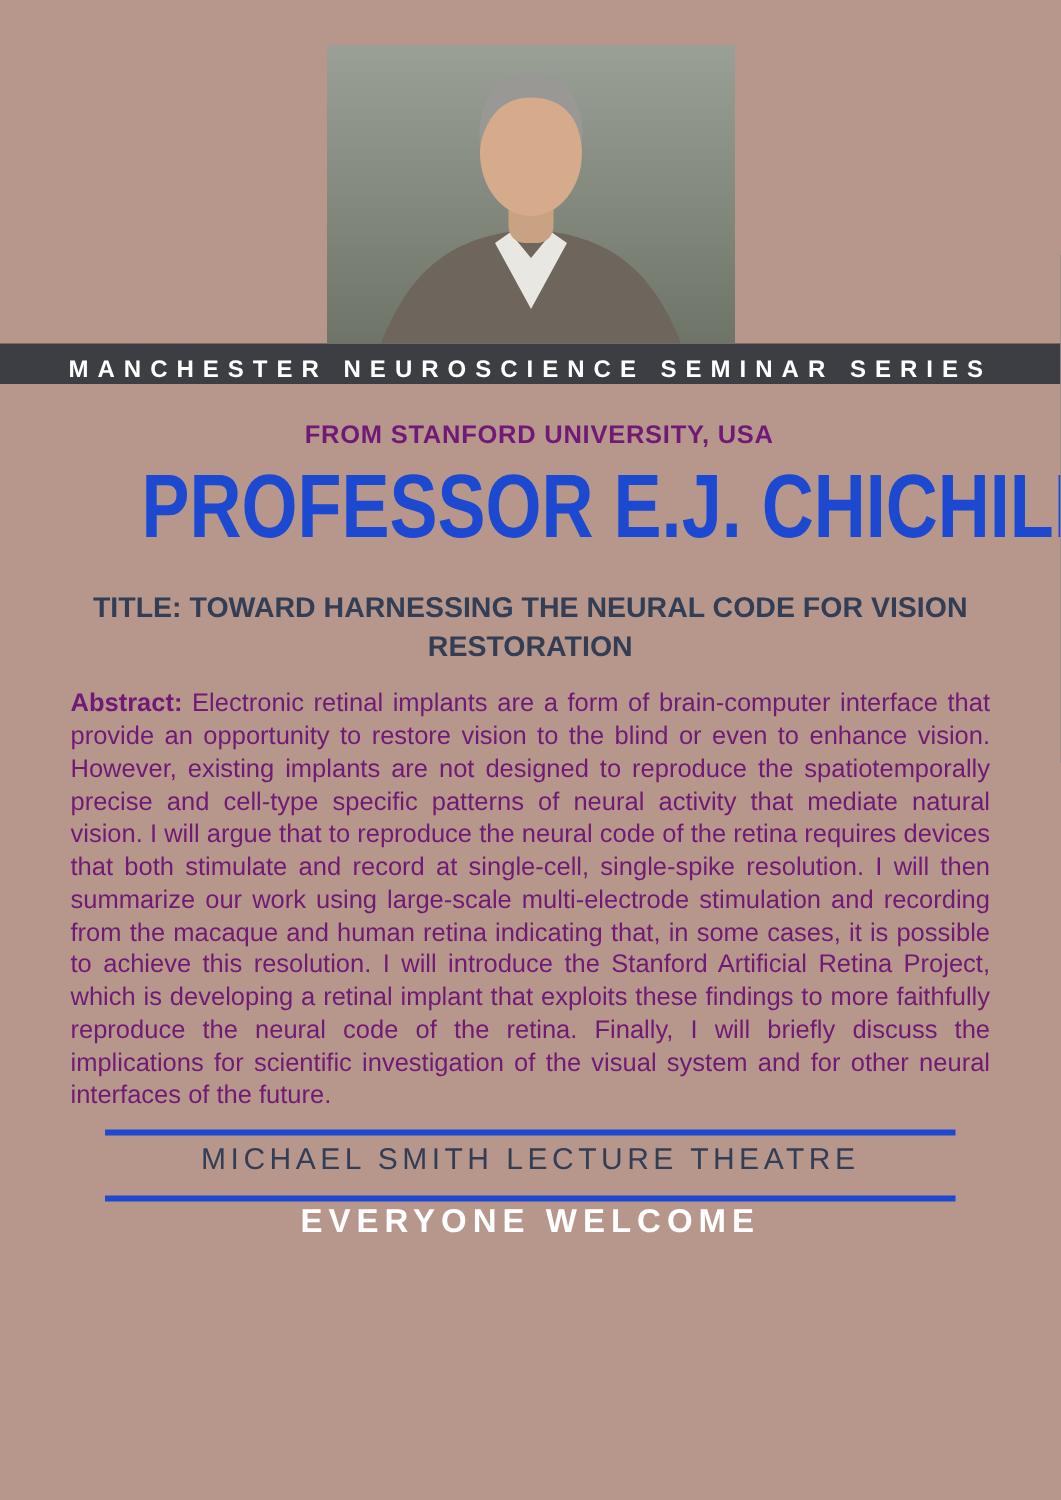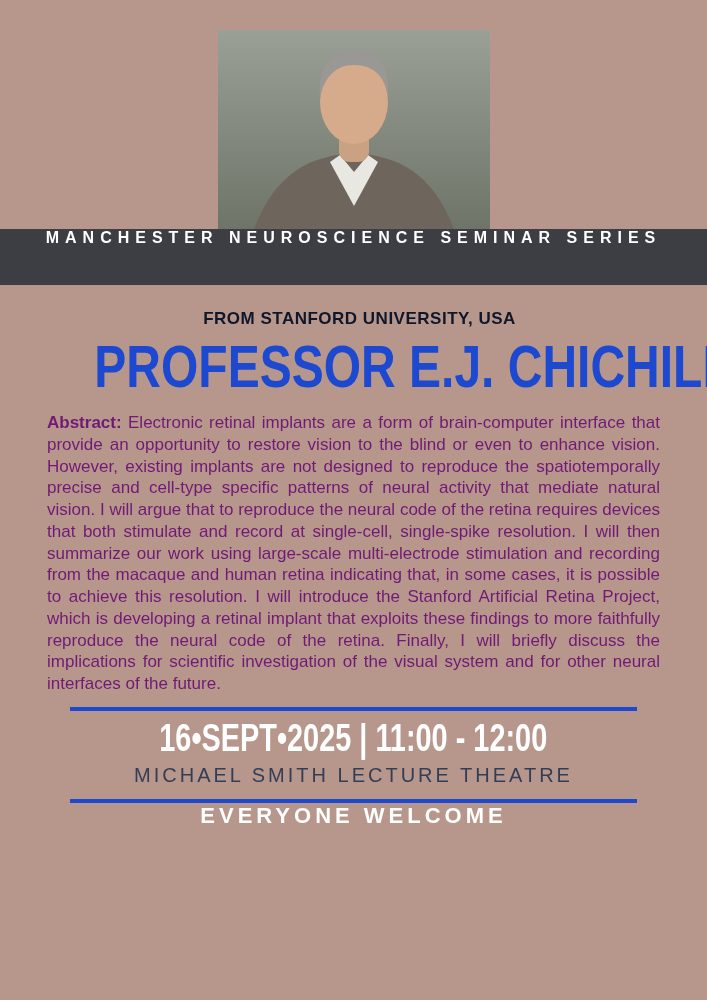--- a/index.html
+++ b/index.html
@@ -14,38 +14,38 @@
     overflow: hidden;
   }
   .photo-wrap {
     width: 272px;
     height: 199px;
     margin: 30px auto 0 auto;
     display: block;
   }
   .photo-wrap svg { display: block; width: 100%; height: 100%; }
   .banner {
-    height: 56px;
+    height: 27px;
     background: #3d3d44;
     display: flex;
-    align-items: flex-start;
+    align-items: flex-end;
     justify-content: center;
   }
   .banner-text {
     color: #ffffff;
     font-size: 16px;
     font-weight: bold;
     letter-spacing: 6px;
     text-align: center;
     white-space: nowrap;
   }
   .affiliation {
     margin-top: 24px;
     text-align: center;
-    color: #0f172a;
+    color: #701a75;
     font-weight: bold;
     font-size: 17px;
     letter-spacing: 0.5px;
     margin-left: 12px;
   }
   .speaker-name {
     margin-top: 6px;
     text-align: center;
     color: #1c49cf;
     font-weight: bold;
@@ -145,28 +145,26 @@
     <div class="banner-text">MANCHESTER NEUROSCIENCE SEMINAR SERIES</div>
   </div>
 
   <div class="affiliation">FROM STANFORD UNIVERSITY, USA</div>
 
   <div class="speaker-name">
     <span class="condensed">PROFESSOR E.J. CHICHILNISKY</span>
   </div>
 
 
+  <div class="talk-title">TITLE: TOWARD HARNESSING THE NEURAL CODE FOR VISION RESTORATION</div>
 
   <p class="abstract"><span class="label">Abstract:</span> <span>Electronic retinal implants are a form of brain-computer interface that provide an opportunity to restore vision to the blind or even to enhance vision. However, existing implants are not designed to reproduce the spatiotemporally precise and cell-type specific patterns of neural activity that mediate natural vision. I will argue that to reproduce the neural code of the retina requires devices that both stimulate and record at single-cell, single-spike resolution. I will then summarize our work using large-scale multi-electrode stimulation and recording from the macaque and human retina indicating that, in some cases, it is possible to achieve this resolution. I will introduce the Stanford Artificial Retina Project, which is developing a retinal implant that exploits these findings to more faithfully reproduce the neural code of the retina. Finally, I will briefly discuss the implications for scientific investigation of the visual system and for other neural interfaces of the future.</span></p>
 
   <div class="divider"></div>
 
-  <div class="datetime">
-    <span class="condensed-dt">16•SEPT•2025 | 11:00 - 12:00</span>
-  </div>
 
   <div class="venue">MICHAEL SMITH LECTURE THEATRE</div>
 
   <div class="divider divider-bottom"></div>
 
   <div class="welcome">EVERYONE WELCOME</div>
 
 </div>
 
 </body></html>

